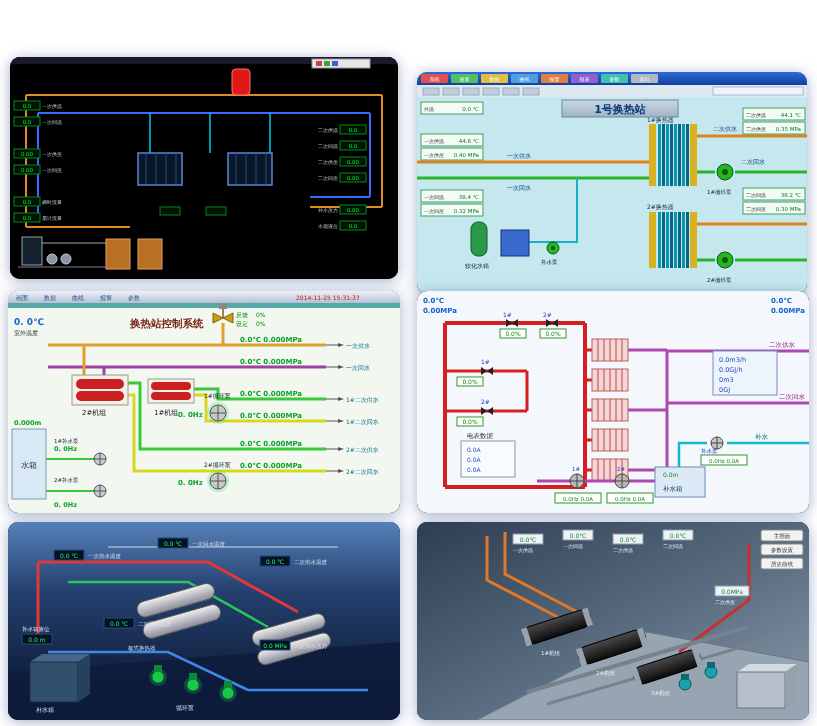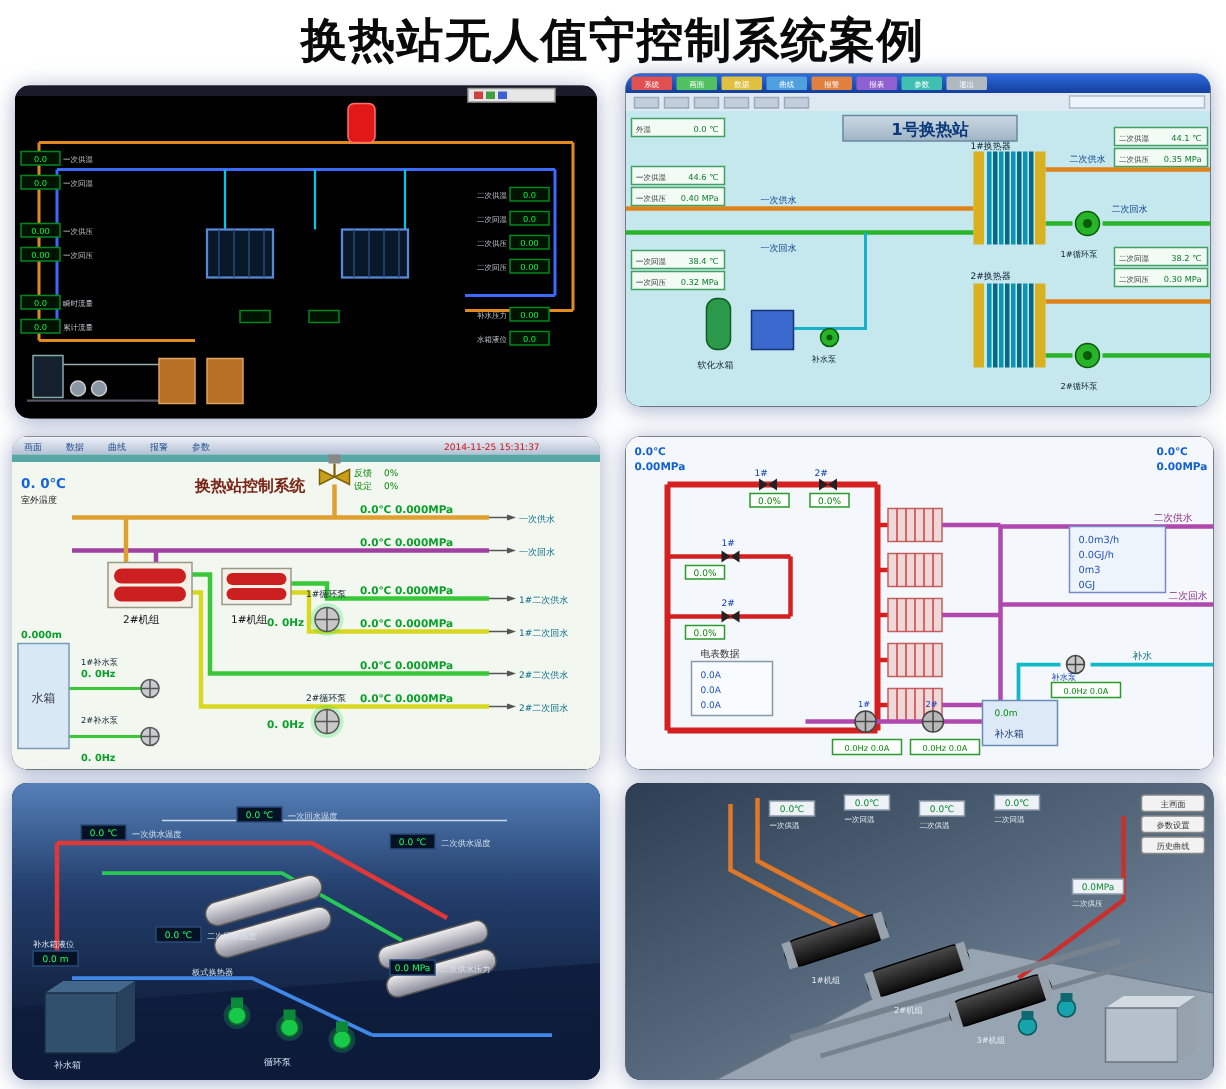--- a/index.html
+++ b/index.html
@@ -9,21 +9,20 @@
                 font-size:31px; font-weight:bold; color:#0a0a0a; letter-spacing:1px; }
   .panel { position:absolute; border-radius:10px; overflow:hidden;
            box-shadow:0 2px 14px rgba(90,110,160,.55); background:#000; }
   .panel svg { display:block; }
   svg text { font-family:"DejaVu Sans","Liberation Sans",sans-serif; }
 </style>
 </head>
 <body>
 
 <div class="collage">
-  <div class="page-title">换热站无人值守控制系统案例</div>
 
   <div class="panel" style="left:10px; top:57px; width:388px; height:222px;">
   <svg viewBox="0 0 388 222" width="388" height="222">
     <rect width="388" height="222" fill="#000"></rect>
     <rect x="0" y="0" width="388" height="7" fill="#1a1a2a"></rect>
     <g>
       <rect x="302" y="2" width="58" height="9" fill="#e6e6e6" stroke="#999"></rect>
       <rect x="306" y="4" width="6" height="5" fill="#d04040"></rect>
       <rect x="314" y="4" width="6" height="5" fill="#40a040"></rect>
       <rect x="322" y="4" width="6" height="5" fill="#4060d0"></rect>
@@ -104,21 +103,21 @@
           <rect x="330" y="164" width="26" height="9" fill="#001200" stroke="#00881f"></rect>
           <text x="343" y="171" font-size="5.5" fill="#00ff44" text-anchor="middle">0.0</text>
     </g>
     <g>
       <rect x="150" y="150" width="20" height="8" fill="#001200" stroke="#00881f"></rect>
       <rect x="196" y="150" width="20" height="8" fill="#001200" stroke="#00881f"></rect>
     </g>
   </svg>
   </div>
 
-  <div class="panel" style="left:417px; top:49px; width:390px; height:222px;">
+  <div class="panel" style="left:417px; top:72px; width:390px; height:222px;">
   <svg viewBox="0 0 390 222" width="390" height="222">
     <defs>
       <linearGradient id="tb2" x1="0" y1="0" x2="0" y2="1">
             <stop offset="0" stop-color="#2e6ae0"></stop>
             <stop offset="1" stop-color="#123f9a"></stop>
           </linearGradient>
       <linearGradient id="ti2" x1="0" y1="0" x2="0" y2="1">
             <stop offset="0" stop-color="#cbd8e4"></stop>
             <stop offset="1" stop-color="#9fb4c4"></stop>
           </linearGradient>

